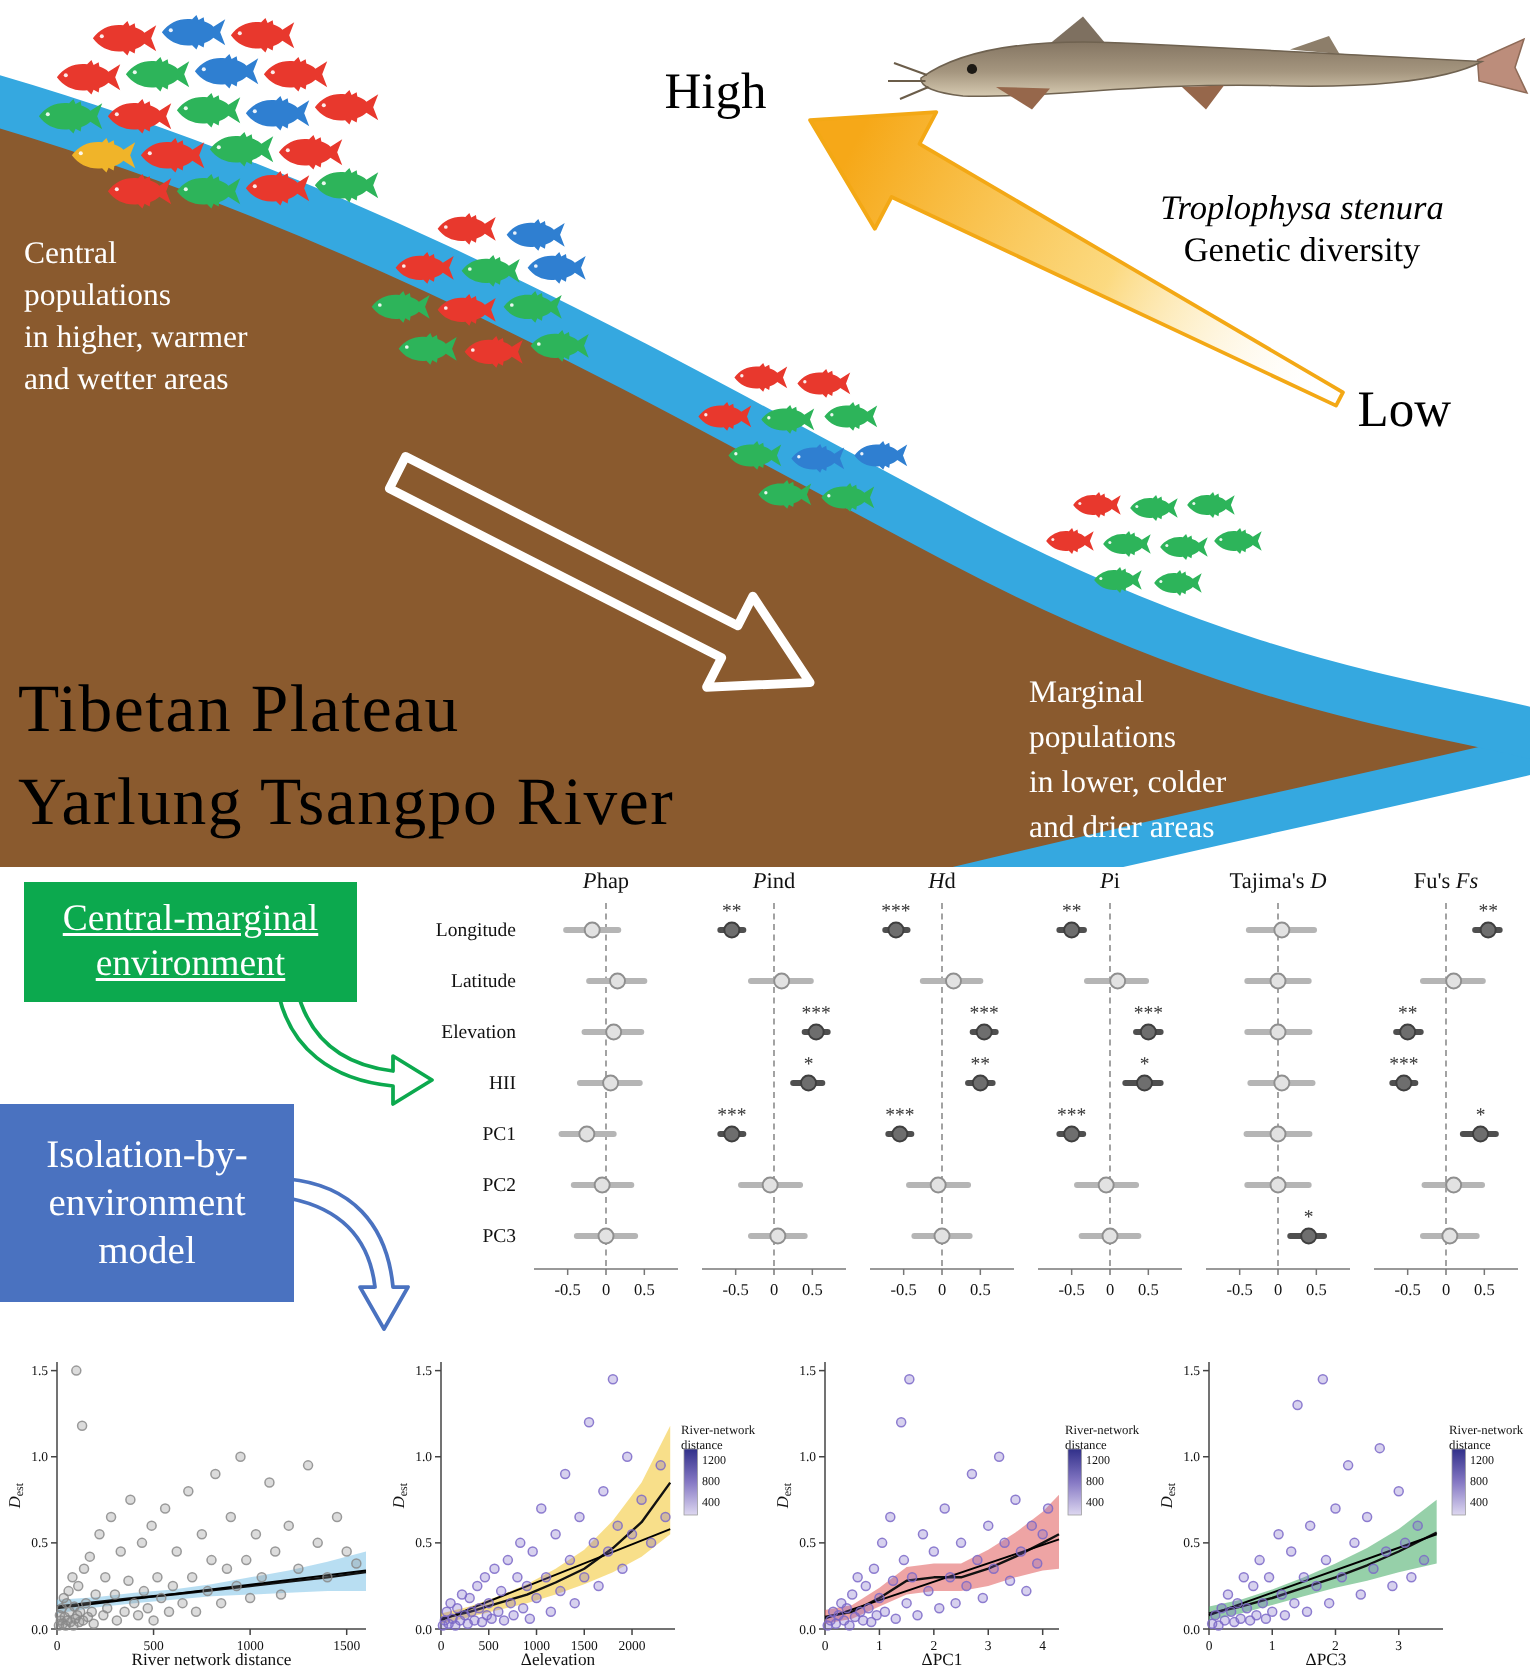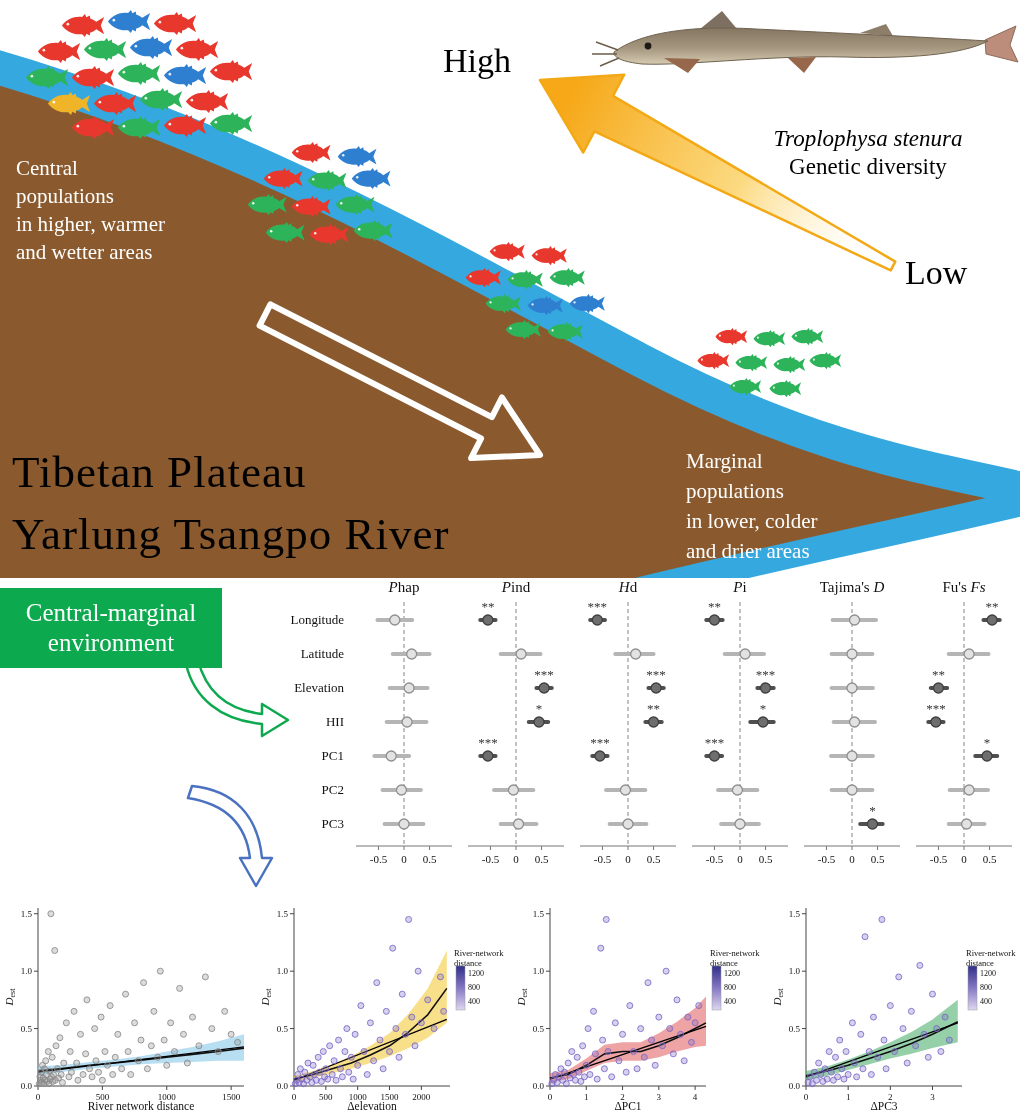--- a/index.html
+++ b/index.html
@@ -135,25 +135,30 @@
       <text x="12" y="487">Tibetan Plateau</text>
       <text x="12" y="549">Yarlung Tsangpo River</text>
     </g>
   </svg>
 
   <svg class="abs" style="left:140px;top:576px;pointer-events:none" width="180" height="330" viewBox="0 0 180 330">
     <path fill="#ffffff" stroke-width="2.5" stroke-linejoin="round" d="M58 84 C66 116 88 134 122 138 L122 128 L148 144 L122 160 L122 148 C80 144 54 122 46 88 Z" stroke="#0ca94e"></path>
     <path fill="#ffffff" stroke-width="2.5" stroke-linejoin="round" d="M48 222 C86 228 106 248 110 282 L100 282 L116 310 L132 282 L122 282 C118 240 94 214 52 210 Z" stroke="#4a72c0"></path>
   </svg>
 
-  <div class="box" id="box-green" style="left: 0px; top: 588px; width: 222px; height: 80px; background: rgb(12, 169, 78);">
+  <div class="box" id="box-green" style="left: 16px; top: 588px; width: 222px; height: 80px; background: rgb(12, 169, 78); text-decoration: underline;">
     <div class="box-line">Central-marginal</div>
     <div class="box-line">environment</div>
   </div>
 
+  <div class="box" id="box-blue" style="left: 0px; top: 736px; width: 196px; height: 132px; background: rgb(74, 114, 192);">
+    <div class="box-line">Isolation-by-</div>
+    <div class="box-line">environment</div>
+    <div class="box-line">model</div>
+  </div>
 
   <svg class="abs" id="forest-svg" style="left:276px;top:576px" width="748" height="316" viewBox="0 0 748 316">
       <text x="68" y="48" text-anchor="end" font-size="13" fill="#111">Longitude</text>
       <text x="68" y="82" text-anchor="end" font-size="13" fill="#111">Latitude</text>
       <text x="68" y="116" text-anchor="end" font-size="13" fill="#111">Elevation</text>
       <text x="68" y="150" text-anchor="end" font-size="13" fill="#111">HII</text>
       <text x="68" y="184" text-anchor="end" font-size="13" fill="#111">PC1</text>
       <text x="68" y="218" text-anchor="end" font-size="13" fill="#111">PC2</text>
       <text x="68" y="252" text-anchor="end" font-size="13" fill="#111">PC3</text>
       <text x="128" y="16" text-anchor="middle" font-size="15" fill="#111"><tspan font-style="italic">P</tspan><tspan>hap</tspan></text>

